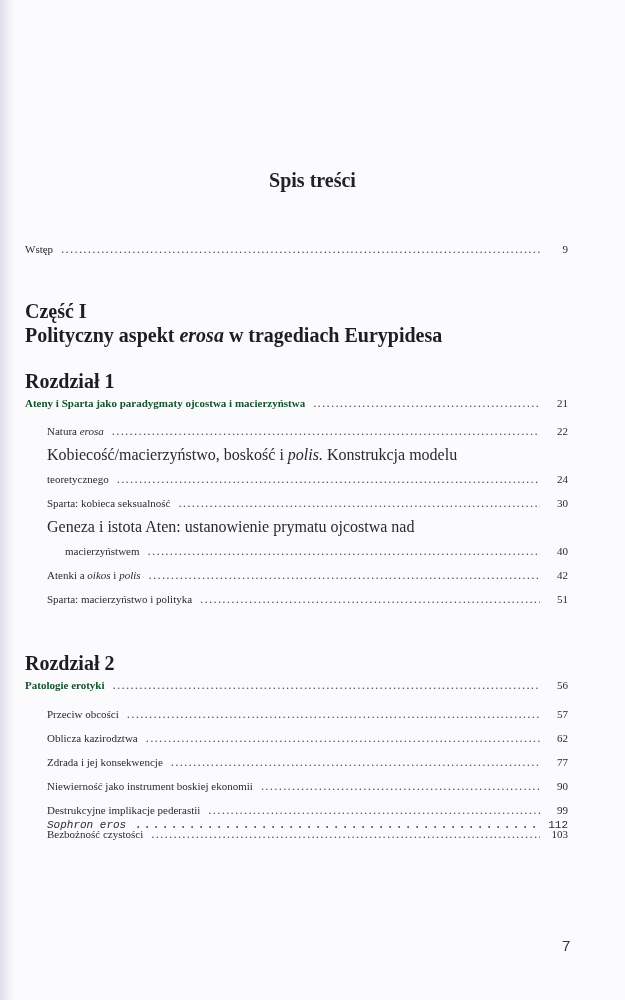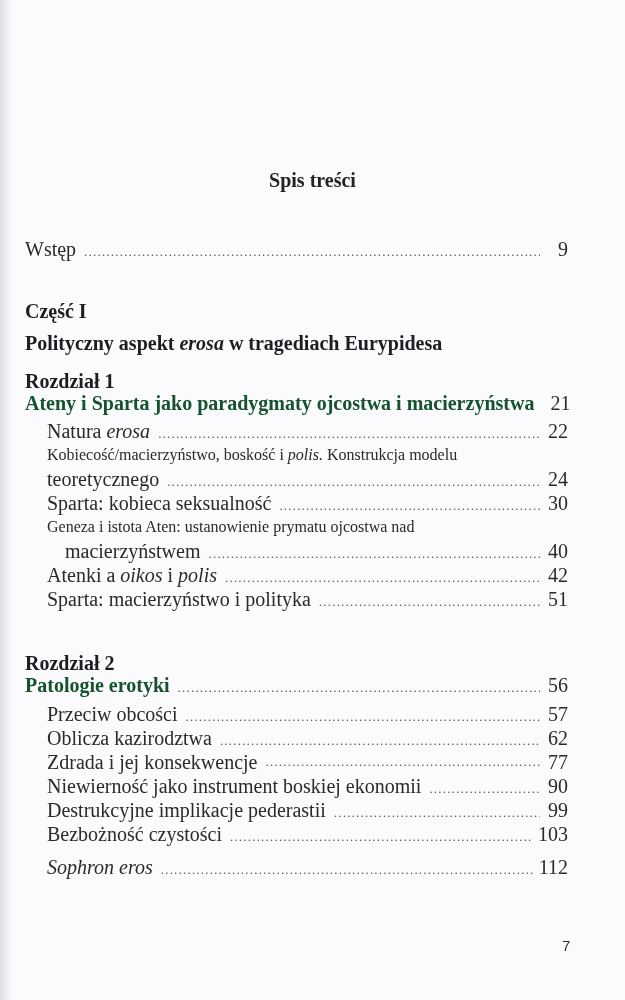--- a/index.html
+++ b/index.html
@@ -12,21 +12,21 @@
     .edge-shadow {
       position: absolute; left: 0; top: 0; width: 14px; height: 1000px;
       background: linear-gradient(to right, #dcdde6 0%, #eeeef4 50%, rgba(251,251,253,0) 100%);
     }
     .title {
       position: absolute; top: 169px; left: 0; width: 625px; text-align: center;
       font-size: 20px; font-weight: bold; color: #222226;
     }
     .row {
       position: absolute; left: 25px; width: 543px; height: 22px;
-      display: flex; align-items: baseline; font-size: 20px; line-height: 22px;
+      display: flex; align-items: baseline; font-size: 11px; line-height: 22px;
       white-space: nowrap;
     }
     .row.sub { left: 47px; width: 521px; }
     .row.cont { left: 65px; width: 503px; }
     .row .label { flex: 0 0 auto; }
     .row .dots {
       flex: 1 1 auto; overflow: hidden; margin: 0 6px 0 8px; color: #555;
       letter-spacing: 1.2px; font-size: 13px;
     }
     .row .dots::before {
@@ -54,21 +54,21 @@
 
 <div class="title">Spis treści</div>
 
 <div class="row" style="top:238px;">
   <span class="label">Wstęp</span>
   <span class="dots"></span>
   <span class="page">9</span>
 </div>
 
 <div class="heading" style="top:300px;">Część I</div>
-<div class="heading" style="top:332px;"><span>Polityczny aspekt </span><i>erosa</i><span> w tragediach Eurypidesa</span></div>
+<div class="heading" style="top:324px;"><span>Polityczny aspekt </span><i>erosa</i><span> w tragediach Eurypidesa</span></div>
 
 <div class="heading" style="top:370px;">Rozdział 1</div>
 <div class="row" style="top:392px;">
   <span class="label bold">Ateny i Sparta jako paradygmaty ojcostwa i macierzyństwa</span>
   <span class="dots"></span>
   <span class="page">21</span>
 </div>
 
 <div class="row sub" style="top:420px;">
   <span class="label"><span>Natura </span><i>erosa</i></span>
@@ -138,19 +138,19 @@
 <div class="row sub" style="top:799px;">
   <span class="label">Destrukcyjne implikacje pederastii</span>
   <span class="dots"></span>
   <span class="page">99</span>
 </div>
 <div class="row sub" style="top:823px;">
   <span class="label">Bezbożność czystości</span>
   <span class="dots"></span>
   <span class="page">103</span>
 </div>
-<div class="row sub" style="top:856px;">
+<div class="row sub" style="top:814px;font-family:Liberation Mono, monospace;">
   <span class="label"><i>Sophron eros</i></span>
   <span class="dots"></span>
   <span class="page">112</span>
 </div>
 
 <div class="folio">7</div>
 
 </body></html>

